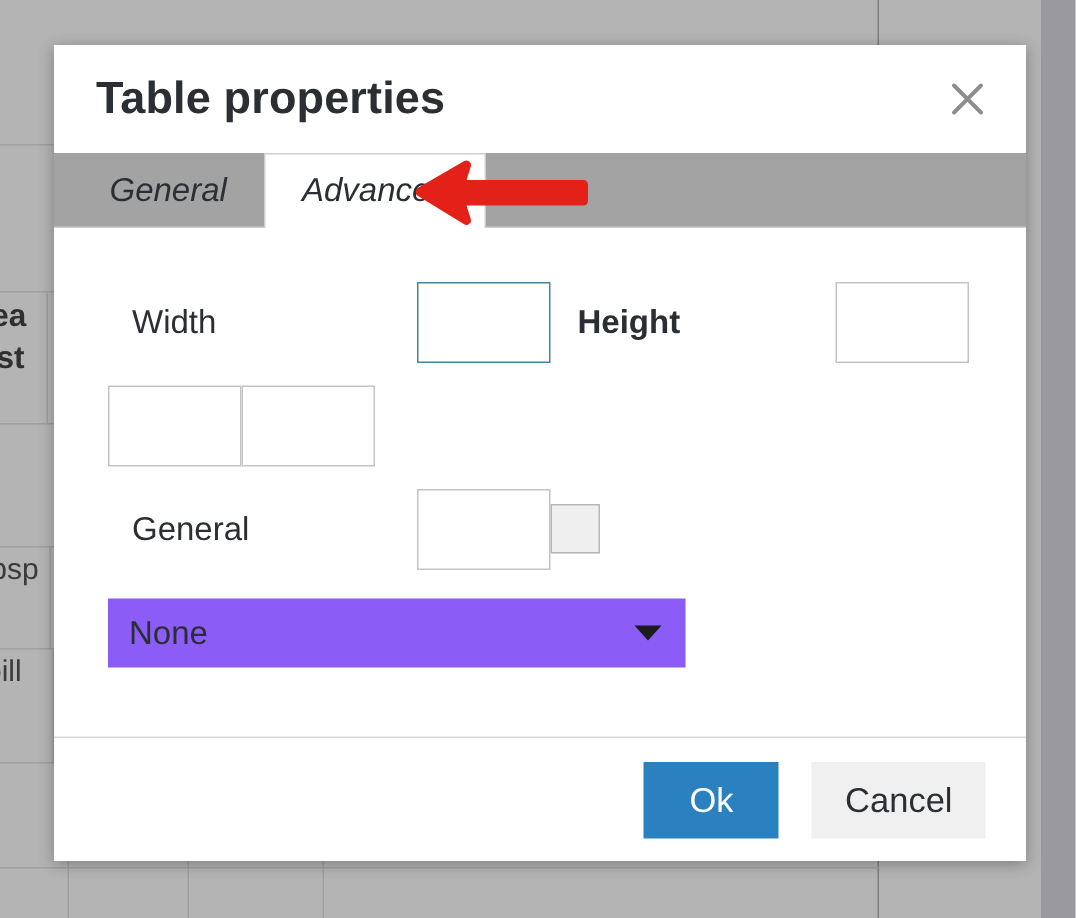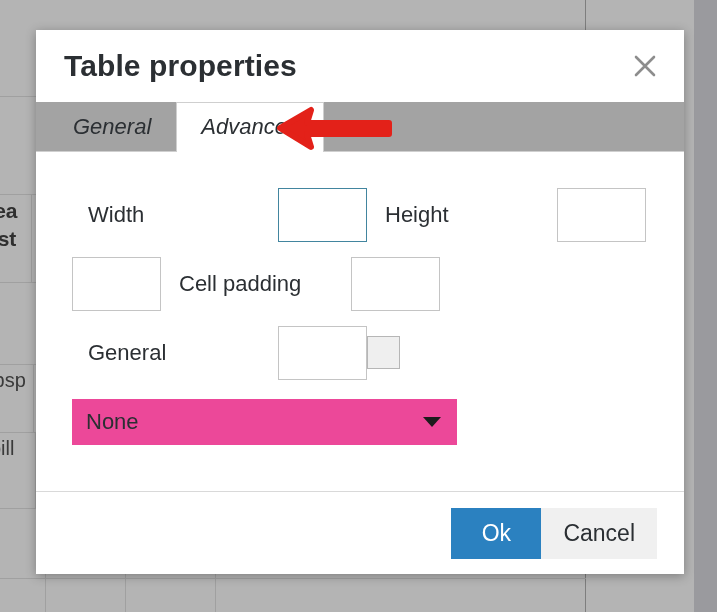--- a/index.html
+++ b/index.html
@@ -158,21 +158,21 @@
     display: flex;
     align-items: center;
     height: 69px;
   }
   .fld-label {
     font-size: 22px;
     color: #2b2f33;
     box-sizing: border-box;
   }
   .fld-label.left  { width: 190px; margin-left: 16px; }
-  .fld-label.right { width: 190px; padding-left: 18px; }
+  .fld-label.right { width: 190px; padding-left: 18px; font-weight: bold; }
 
   .text-input {
     width: 89px;
     height: 54px;
     box-sizing: border-box;
     border: 1px solid #c4c4c4;
     background: #ffffff;
     outline: none;
     font-size: 20px;
     color: #2b2f33;
@@ -190,21 +190,21 @@
     box-sizing: border-box;
     border: 1px solid #b6b6b6;
     background: #efefef;
     cursor: pointer;
   }
 
   .select-wrap {
     position: relative;
     width: 385px;
     height: 46px;
-    background: #ec4899;
+    background: #8b5cf6;
     display: flex;
     align-items: center;
     cursor: pointer;
     box-sizing: border-box;
   }
   .select-value {
     font-size: 22px;
     color: #2b2f33;
     padding-left: 14px;
   }
@@ -234,21 +234,21 @@
     height: 51px;
     min-width: 90px;
     border: none;
     font-size: 23px;
     font-family: "Liberation Sans", sans-serif;
     cursor: pointer;
     padding: 0 22px;
     border-radius: 0;
   }
   .btn-primary { background: #2b81c0; color: #ffffff; }
-  .btn-secondary { background: #f0f0f0; color: #2b2f33; margin-left: 0; }
+  .btn-secondary { background: #f0f0f0; color: #2b2f33; margin-left: 22px; }
 
   
   .annot-arrow {
     position: absolute;
     left: 277px;
     top: 105px;
     width: 118px;
     height: 46px;
     pointer-events: none;
   }
@@ -330,21 +330,20 @@
 
       <div class="form-row">
         <div class="fld-label left">Width</div>
         <input class="text-input focused" type="text" value="" style="">
         <div class="fld-label right">Height</div>
         <input class="text-input" type="text" value="" style="">
       </div>
 
       <div class="form-row">
         <input class="text-input" type="text" value="" style="">
-        <div class="fld-label right">Cell padding</div>
         <input class="text-input" type="text" value="" style="">
       </div>
 
       <div class="form-row">
         <div class="fld-label left">General</div>
         <input class="text-input" type="text" value="" style="">
         <div class="checkbox-box"></div>
       </div>
 
       <div class="form-row">

